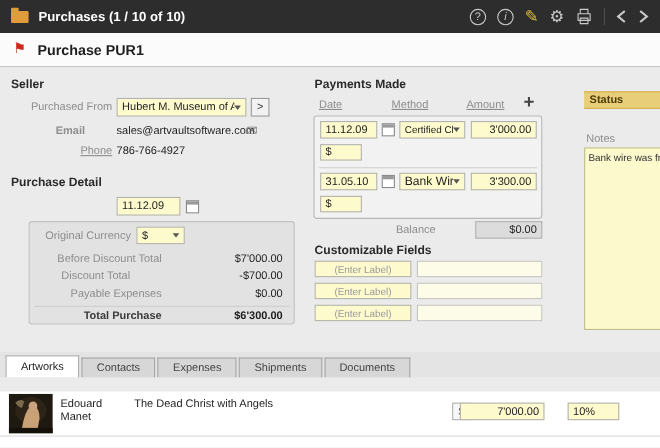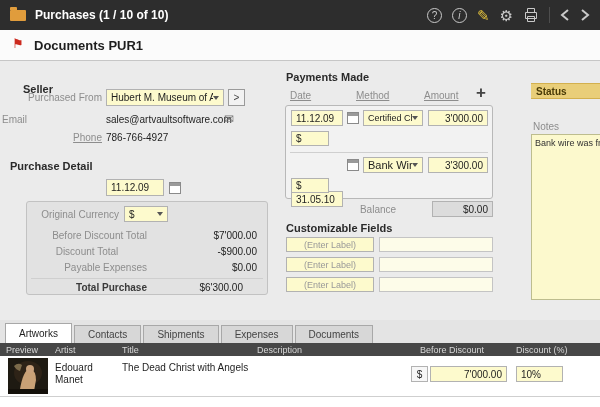--- a/index.html
+++ b/index.html
@@ -96,35 +96,35 @@
       <span style="display:inline-flex;">
         <svg width="10" height="14" viewBox="0 0 10 14">
             <polyline points="2,2 8,7 2,12" fill="none" stroke="#c9c9c9" stroke-width="2"></polyline>
           </svg>
       </span>
     </span>
   </div>
 
   <div class="rec-header">
     <span class="flag">⚑</span>
-    <span class="rec-title">Documents PUR1</span>
+    <span class="rec-title">Purchase PUR1</span>
   </div>
 
   <div class="content">
 
-    <div class="sec-title" style="left:10px; top:22px;margin-left:13px;">Seller</div>
+    <div class="sec-title" style="left:10px; top:10px;">Seller</div>
 
     <div class="lbl" style="left:2px; top:31px; width:100px; text-align:right;">Purchased From</div>
     <div class="field" style="left:106px; top:28px; width:118px; height:17px;">
       <span style="overflow:hidden;">Hubert M. Museum of Art</span>
       <span class="dd"></span>
     </div>
     <div class="sq-btn" style="left:228px; top:28px;">&gt;</div>
 
-    <div class="lbl" style="left:2px; top:53px; width:100px; text-align:left;">Email</div>
+    <div class="lbl" style="left:14px; top:53px; width:100px; text-align:center;font-weight:bold;">Email</div>
     <div class="val" style="left:106px; top:53px;">sales@artvaultsoftware.com</div>
     <span class="envelope" style="left:224px; top:51px;">✉</span>
 
     <div class="lbl" style="left:2px; top:71px; width:100px; text-align:right;text-decoration:underline;">Phone</div>
     <div class="val" style="left:106px; top:71px;">786-766-4927</div>
 
     <div class="sec-title" style="left:10px; top:99px;">Purchase Detail</div>
 
     <div class="field" style="left:106px; top:118px; width:58px; height:17px;">11.12.09</div>
     <span class="cal" style="left:169px; top:121px;"></span>
@@ -133,29 +133,29 @@
       <div class="lbl" style="left:0; top:7px; width:92px; text-align:right;">Original Currency</div>
       <div class="field" style="left:97px; top:4px; width:44px; height:16px;">
         <span>$</span>
         <span class="dd"></span>
       </div>
 
       <div class="lbl" style="left:0; top:28px; width:120px; text-align:right;">Before Discount Total</div>
       <div class="val" style="right:10px; top:28px;">$7'000.00</div>
 
       <div class="lbl" style="left:0; top:44px; width:120px; text-align:center;">Discount Total</div>
-      <div class="val" style="right:10px; top:44px;">-$900.00</div>
+      <div class="val" style="right:10px; top:44px;">-$700.00</div>
 
       <div class="lbl" style="left:0; top:60px; width:120px; text-align:right;">Payable Expenses</div>
       <div class="val" style="right:10px; top:60px;">$0.00</div>
 
       <div class="divider" style="top:76px;"></div>
 
       <div class="lbl" style="left:0; top:80px; width:120px; text-align:right; color:#3a3a3a; font-weight:bold;">Total Purchase</div>
-      <div class="val" style="right:24px; top:80px; font-weight:normal;">$6'300.00</div>
+      <div class="val" style="right:10px; top:80px; font-weight:bold;">$6'300.00</div>
     </div>
 
     <div class="sec-title" style="left:286px; top:10px;">Payments Made</div>
     <div class="lbl underl" style="left:290px; top:29px;">Date</div>
     <div class="lbl underl" style="left:356px; top:29px;">Method</div>
     <div class="lbl underl" style="left:424px; top:29px;">Amount</div>
     <div class="plus" style="left:476px; top:22px;">+</div>
 
     <div class="paybox" style="left:285px; top:44px; width:208px; height:94px;">
 
@@ -163,21 +163,21 @@
       <span class="cal" style="left:61px; top:6px;"></span>
       <div class="field" style="left:77px; top:4px; width:60px; height:16px; font-size:9px;">
         <span style="overflow:hidden;">Certified Check</span>
         <span class="dd"></span>
       </div>
       <div class="field end" style="left:142px; top:4px; width:60px; height:16px;">3'000.00</div>
       <div class="field" style="left:5px; top:25px; width:38px; height:15px;">$</div>
 
       <div class="divider" style="top:46px;"></div>
 
-      <div class="field" style="left:5px; top:51px; width:52px; height:16px;margin-top:34px;">31.05.10</div>
+      <div class="field" style="left:5px; top:51px; width:52px; height:16px;">31.05.10</div>
       <span class="cal" style="left:61px; top:53px;"></span>
       <div class="field" style="left:77px; top:51px; width:60px; height:16px; font-size:11px;">
         <span style="overflow:hidden;">Bank Wire</span>
         <span class="dd"></span>
       </div>
       <div class="field end" style="left:142px; top:51px; width:60px; height:16px;">3'300.00</div>
       <div class="field" style="left:5px; top:72px; width:38px; height:15px;">$</div>
     </div>
 
     <div class="lbl" style="left:330px; top:143px; width:96px; text-align:center;">Balance</div>
@@ -195,47 +195,39 @@
     <div class="field lite" style="left:379px; top:216px; width:114px; height:15px;"></div>
 
     <div class="status-hdr" style="left:531px; top:22px; width:120px; height:16px;">Status</div>
     <div class="lbl" style="left:533px; top:60px;">Notes</div>
     <div class="notes-box" style="left:531px; top:73px; width:120px; height:166px;">Bank wire was from</div>
   </div>
 
   <div class="tabsbar">
     <span class="tab active">Artworks</span>
     <span class="tab">Contacts</span>
+    <span class="tab">Expenses</span>
     <span class="tab">Shipments</span>
-    <span class="tab">Expenses</span>
     <span class="tab">Documents</span>
   </div>
 
-  <div class="thead">
-    <span class="th" style="left:6px;">Preview</span>
-    <span class="th" style="left:55px;">Artist</span>
-    <span class="th" style="left:122px;">Title</span>
-    <span class="th" style="left:257px;">Description</span>
-    <span class="th" style="left:420px;">Before Discount</span>
-    <span class="th" style="left:516px;">Discount (%)</span>
-  </div>
 
   <div class="trow">
     <span class="thumb">
       <svg width="40" height="36" viewBox="0 0 40 36">
         <rect width="40" height="36" fill="#1e1a12"></rect>
         <ellipse cx="20" cy="15" rx="14" ry="12" fill="#2e2317"></ellipse>
         <path d="M12 31 Q15 13 22 10 Q28 13 28 22 L26 33 Z" fill="#c9a176"></path>
         <ellipse cx="22" cy="11" rx="4" ry="4" fill="#caa27c"></ellipse>
         <path d="M6 8 Q10 4 14 7 L12 13 Q8 12 6 8 Z" fill="#7b6a4a"></path>
         <rect y="31" width="40" height="5" fill="#14100a"></rect>
       </svg>
     </span>
     <div class="val" style="left:55px; top:6px; width:62px; white-space:normal; line-height:12px;">Edouard Manet</div>
     <div class="val" style="left:122px; top:6px; width:160px;">The Dead Christ with Angels</div>
     <div class="val" style="left:257px; top:6px; width:140px;"></div>
     <div class="field center" style="left:411px; top:10px; width:17px; height:16px; background:#f7f7f7;">$</div>
-    <div class="field end" style="left:430px; top:10px; width:77px; height:16px;text-align:center;">7'000.00</div>
+    <div class="field end" style="left:418px; top:10px; width:77px; height:16px;text-align:center;">7'000.00</div>
     <div class="field" style="left:516px; top:10px; width:47px; height:16px;">10%</div>
   </div>
 
   <div class="tfoot"></div>
 </div>
 
 </body></html>

